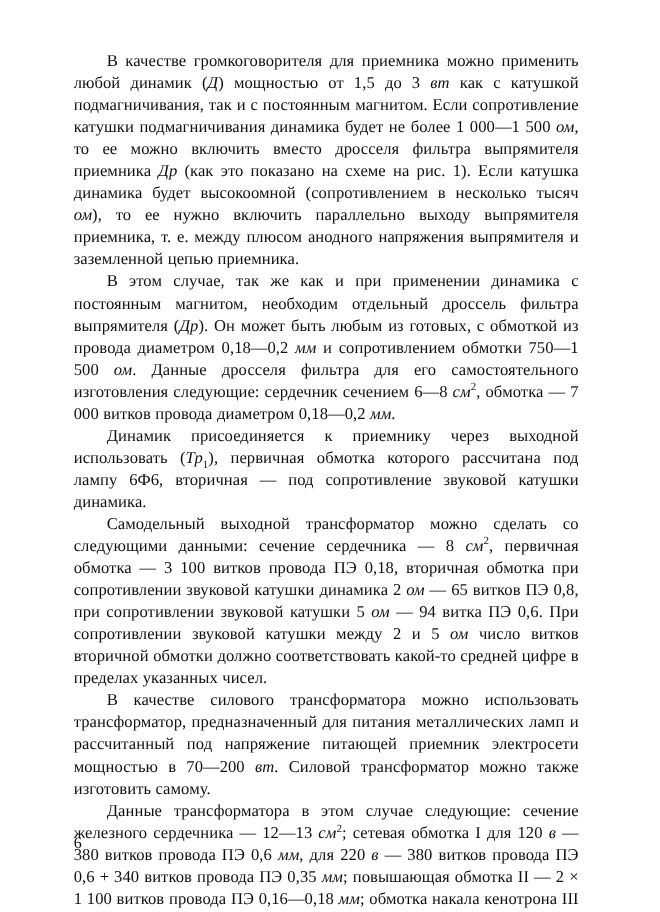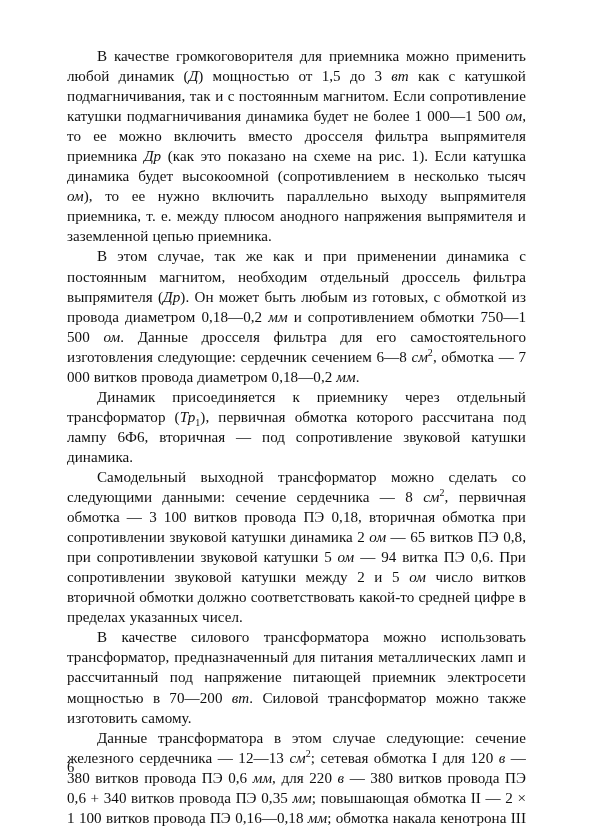--- a/index.html
+++ b/index.html
@@ -59,21 +59,21 @@
   }
 </style>
 </head>
 <body>
 
 <div class="page">
 
   <div class="text-column" id="body-column">
       <p class="para"><span>В качестве громкоговорителя для приемника можно применить любой динамик (</span><span class="it">Д</span><span>) мощностью от 1,5 до 3 </span><span class="it">вт</span><span> как с катушкой подмагничивания, так и с постоянным магнитом. Если сопротивление катушки подмагничивания динамика будет не более 1 000—1 500 </span><span class="it">ом</span><span>, то ее можно включить вместо дросселя фильтра выпрямителя приемника </span><span class="it">Др</span><span> (как это показано на схеме на рис. 1). Если катушка динамика будет высокоомной (сопротивлением в несколько тысяч </span><span class="it">ом</span><span>), то ее нужно включить параллельно выходу выпрямителя приемника, т. е. между плюсом анодного напряжения выпрямителя и заземленной цепью приемника.</span></p>
       <p class="para"><span>В этом случае, так же как и при применении динамика с постоянным магнитом, необходим отдельный дроссель фильтра выпрямителя (</span><span class="it">Др</span><span>). Он может быть любым из готовых, с обмоткой из провода диаметром 0,18—0,2 </span><span class="it">мм</span><span> и сопротивлением обмотки 750—1 500 </span><span class="it">ом</span><span>. Данные дросселя фильтра для его самостоятельного изготовления следующие: сердечник сечением 6—8 </span><span class="it">см</span><sup>2</sup><span>, обмотка — 7 000 витков провода диаметром 0,18—0,2 </span><span class="it">мм</span><span>.</span></p>
-      <p class="para"><span>Динамик присоединяется к приемнику через отдельный трансформатор (</span><span class="it">Тр</span><sub>1</sub><span>), первичная обмотка которого рассчитана под лампу 6Ф6, вторичная — под сопротивление звуковой катушки динамика.</span></p>
+      <p class="para"><span>Динамик присоединяется к приемнику через выходной использовать (</span><span class="it">Тр</span><sub>1</sub><span>), первичная обмотка которого рассчитана под лампу 6Ф6, вторичная — под сопротивление звуковой катушки динамика.</span></p>
       <p class="para"><span>Самодельный выходной трансформатор можно сделать со следующими данными: сечение сердечника — 8 </span><span class="it">см</span><sup>2</sup><span>, первичная обмотка — 3 100 витков провода ПЭ 0,18, вторичная обмотка при сопротивлении звуковой катушки динамика 2 </span><span class="it">ом</span><span> — 65 витков ПЭ 0,8, при сопротивлении звуковой катушки 5 </span><span class="it">ом</span><span> — 94 витка ПЭ 0,6. При сопротивлении звуковой катушки между 2 и 5 </span><span class="it">ом</span><span> число витков вторичной обмотки должно соответствовать какой-то средней цифре в пределах указанных чисел.</span></p>
       <p class="para"><span>В качестве силового трансформатора можно использовать трансформатор, предназначенный для питания металлических ламп и рассчитанный под напряжение питающей приемник электросети мощностью в 70—200 </span><span class="it">вт</span><span>. Силовой трансформатор можно также изготовить самому.</span></p>
       <p class="para"><span>Данные трансформатора в этом случае следующие: сечение железного сердечника — 12—13 </span><span class="it">см</span><sup>2</sup><span>; сетевая обмотка I для 120 </span><span class="it">в</span><span> — 380 витков провода ПЭ 0,6 </span><span class="it">мм</span><span>, для 220 </span><span class="it">в</span><span> — 380 витков провода ПЭ 0,6 + 340 витков провода ПЭ 0,35 </span><span class="it">мм</span><span>; повышающая обмотка II — 2 × 1 100 витков провода ПЭ 0,16—0,18 </span><span class="it">мм</span><span>; обмотка накала кенотрона III—16 вит-</span></p>
     </div>
 
   <div class="folio">6</div>
 
 </div>
 
 </body></html>

